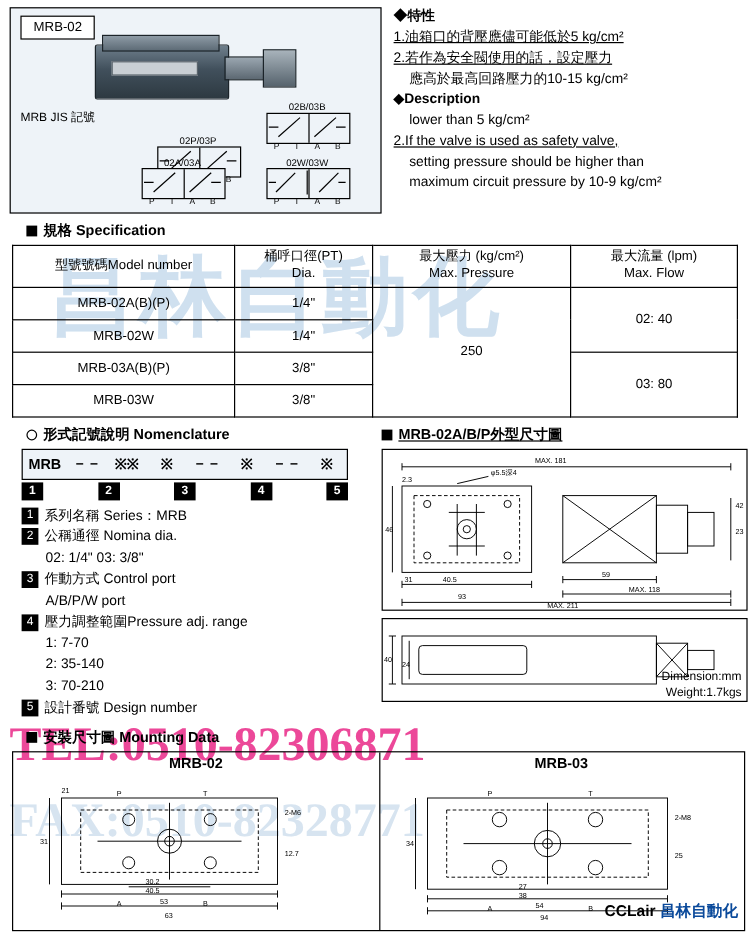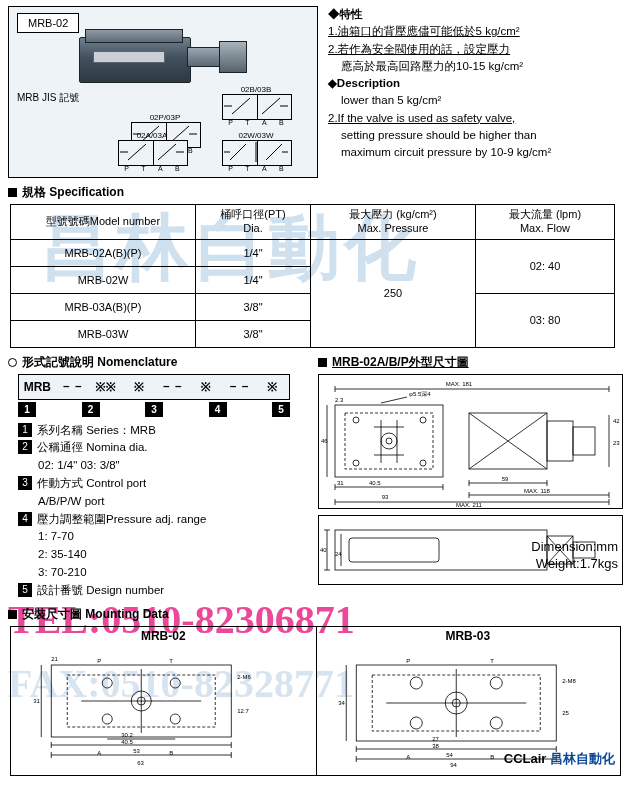--- a/index.html
+++ b/index.html
@@ -111,21 +111,21 @@
   .desc{
     flex:1;padding-left:10px;font-size:11.5px;line-height:1.5;
   }
   .desc .hd{font-weight:bold;}
   .desc .li{padding-left:0;text-decoration:underline;}
   .desc .li2{padding-left:13px;}
   .desc .en{padding-left:13px;}
 
   
   .sec-hd{
-    margin:6px 0 3px 8px;font-weight:bold;font-size:12px;
+    margin:6px 0 3px 22px;font-weight:bold;font-size:12px;
     display:flex;align-items:center;gap:5px;
   }
   .sq{width:9px;height:9px;background:#000;display:inline-block;}
   .circ{width:9px;height:9px;border:1.5px solid #000;border-radius:50%;display:inline-block;box-sizing:border-box;}
 
   
   table.spec{
     width:605px;margin:0 0 0 10px;border-collapse:collapse;
     font-size:11px;background:rgba(255,255,255,0.0);
   }
@@ -158,21 +158,21 @@
 
   
   .dims{flex:1;padding-left:6px;text-decoration:underline;}
   .dim-box{
     border:1px solid #000;background:#fff;position:relative;
     box-sizing:border-box;
   }
   .dim1{width:305px;height:135px;margin-top:2px;}
   .dim2{width:305px;height:70px;margin-top:6px;}
   .note{
-    position:absolute;right:4px;bottom:11px;font-size:13px;text-align:right;line-height:1.3;
+    position:absolute;right:4px;bottom:0;font-size:10px;text-align:right;line-height:1.3;
   }
 
   
   .mount-wrap{margin:2px 8px 0 10px;border:1px solid #000;height:150px;position:relative;background:rgba(255,255,255,0);box-sizing:border-box;}
   .mount-half{position:absolute;top:0;height:100%;}
   .mount-title{text-align:center;font-weight:bold;font-size:12px;padding-top:2px;}
   .vline{position:absolute;top:0;bottom:0;width:1px;background:#000;}
 
   .footer{
     position:absolute;right:14px;bottom:8px;font-weight:bold;font-size:13px;

